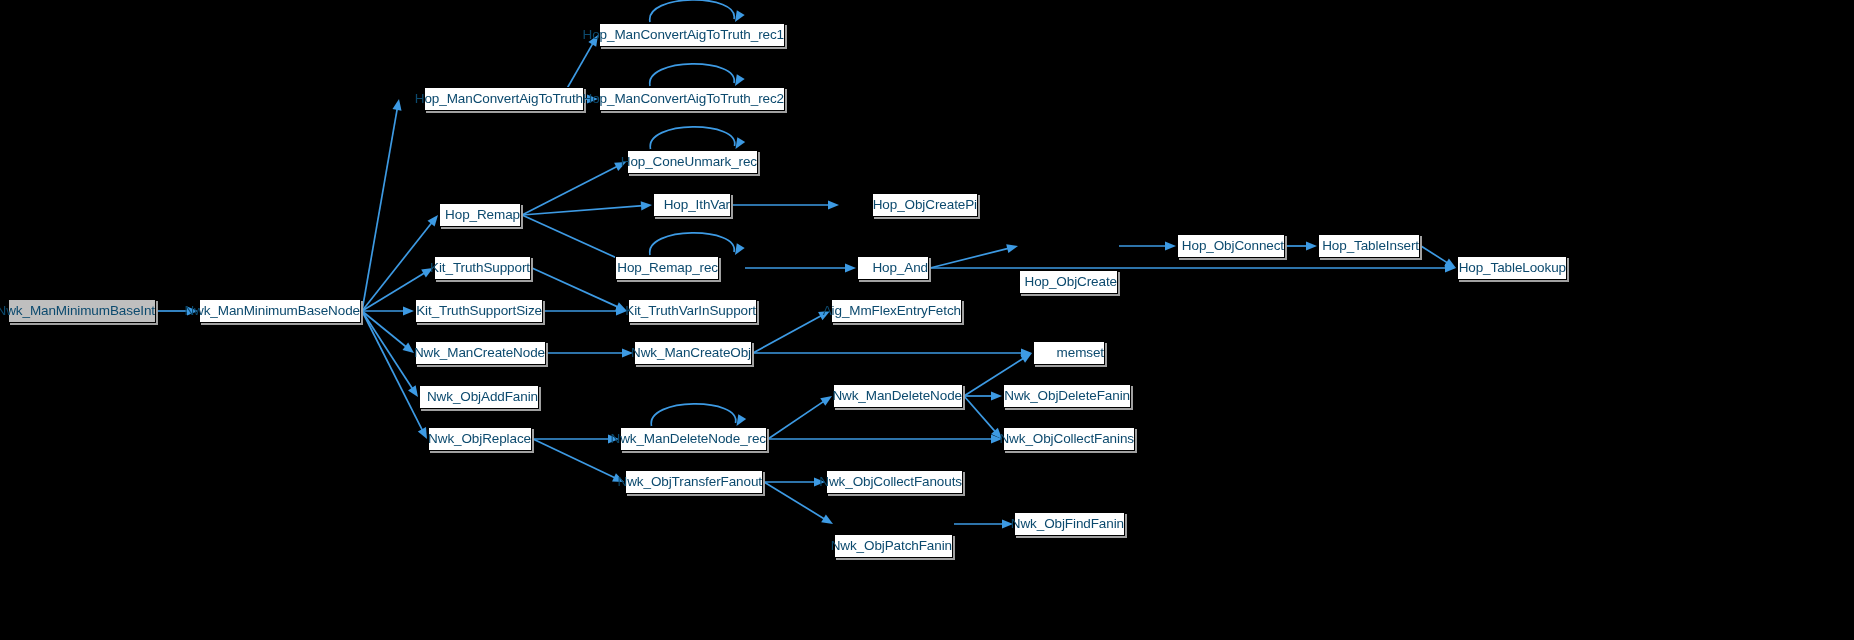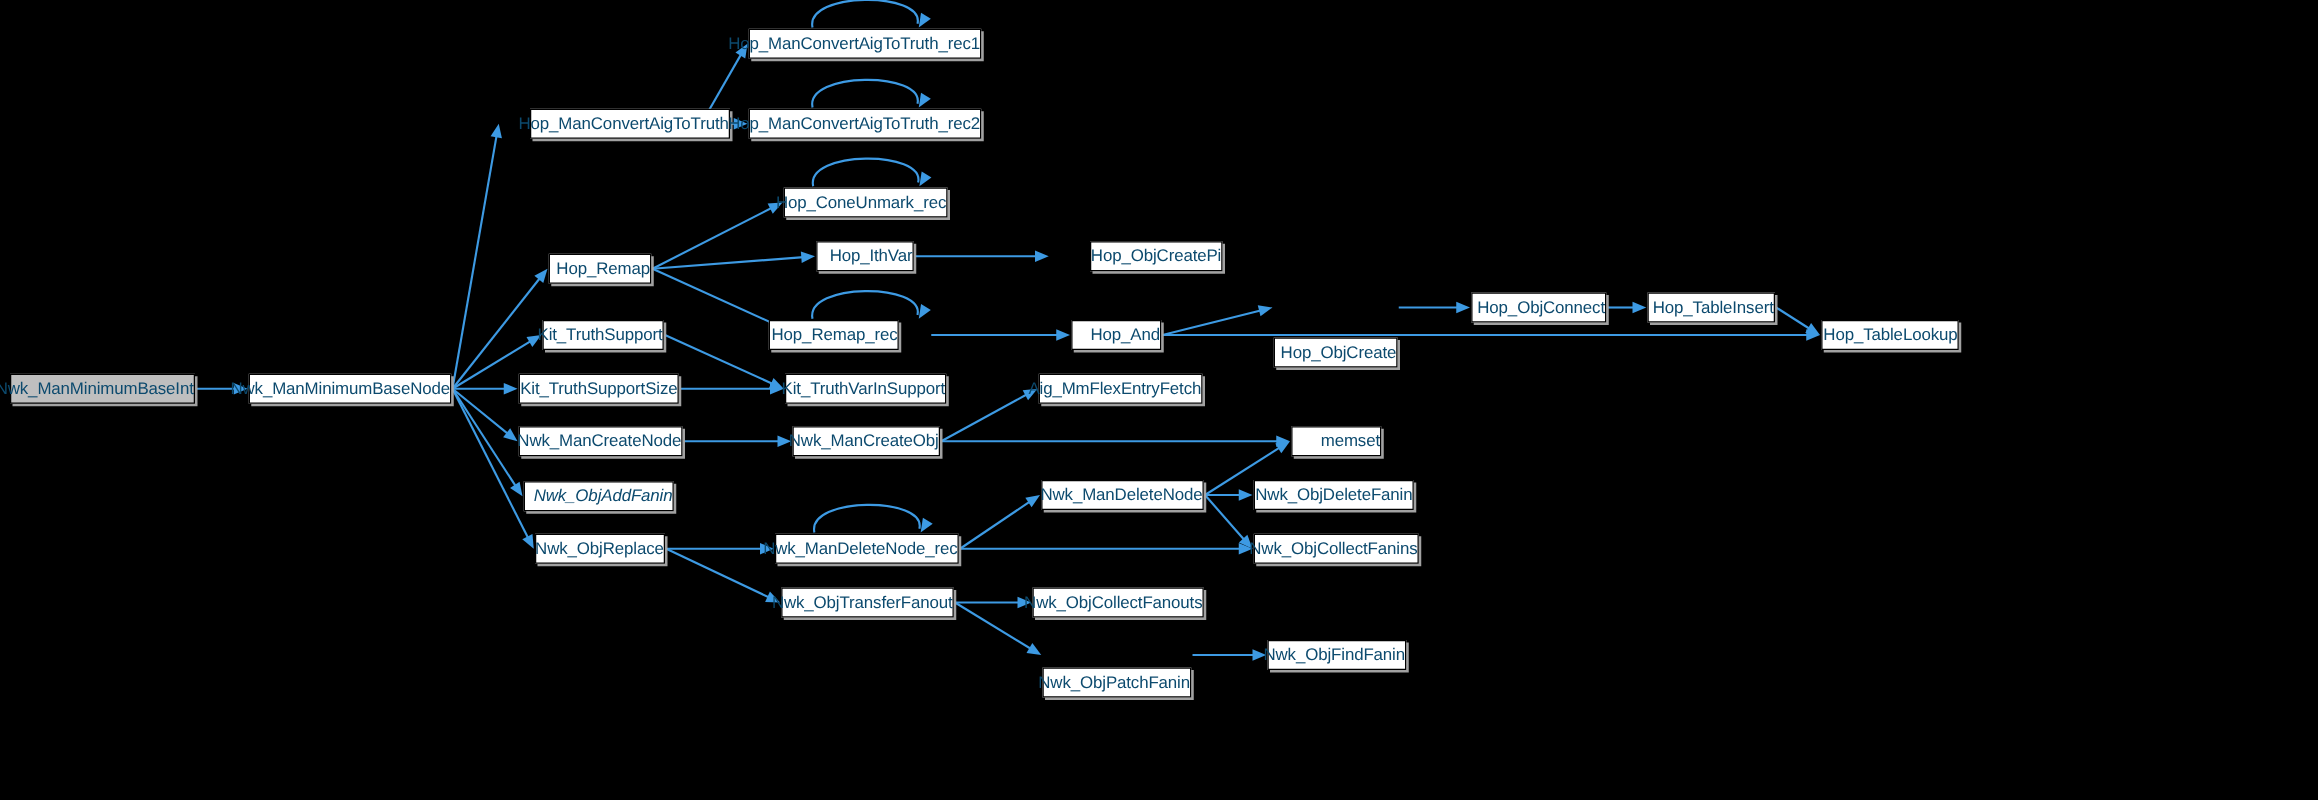--- a/index.html
+++ b/index.html
@@ -265,21 +265,21 @@
     </div>
     <div class="gnode" style="left: 634px; top: 341px; width: 118px; height: 24px;">
       <span>Nwk_ManCreateObj</span>
     </div>
     <div class="gnode" style="left: 831px; top: 299px; width: 131px; height: 24px;">
       <span>Aig_MmFlexEntryFetch</span>
     </div>
     <div class="gnode" style="left: 1033px; top: 341px; width: 72px; height: 24px;">
       <span>memset</span>
     </div>
-    <div class="gnode" style="left: 419px; top: 385px; width: 120px; height: 24px; font-style: italic;">
+    <div class="gnode" style="left: 419px; top: 385px; width: 120px; height: 24px;">
       <span>Nwk_ObjAddFanin</span>
     </div>
     <div class="gnode" style="left: 428px; top: 427px; width: 104px; height: 24px;">
       <span>Nwk_ObjReplace</span>
     </div>
     <div class="gnode" style="left: 620px; top: 427px; width: 147px; height: 24px;">
       <span>Nwk_ManDeleteNode_rec</span>
     </div>
     <div class="gnode" style="left: 833px; top: 384px; width: 130px; height: 24px;">
       <span>Nwk_ManDeleteNode</span>

